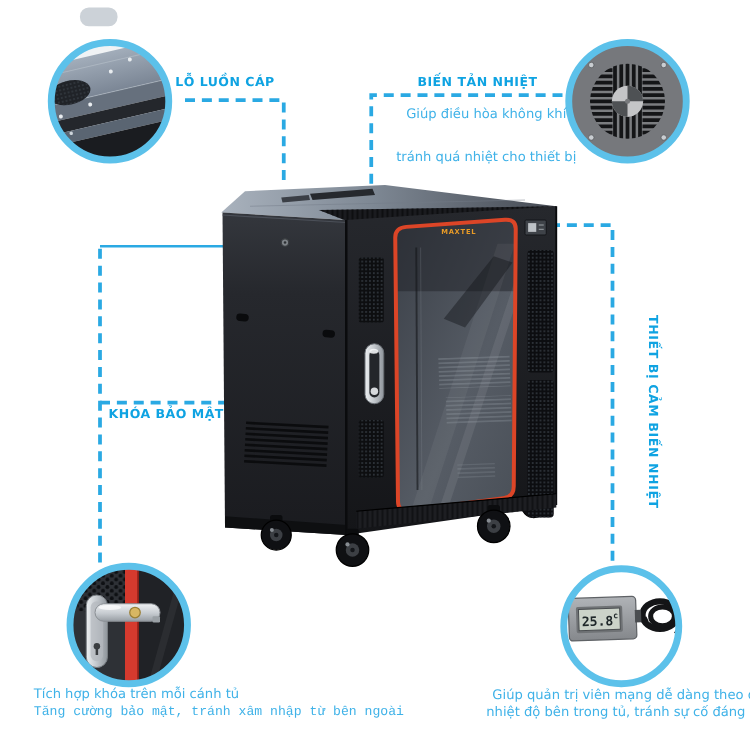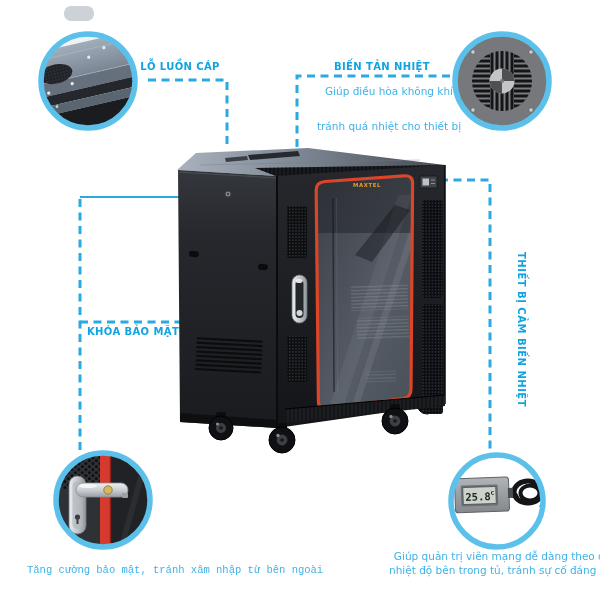--- a/index.html
+++ b/index.html
@@ -323,18 +323,19 @@
   </g>
 </svg>
 
   <div class="txt title ctr" style="left:180px;top:61px;">LỖ LUỒN CÁP</div>
 
   <div class="txt title ctr" style="left:382px;top:61px;">BIẾN TẢN NHIỆT</div>
   <div class="txt cap ctr" style="left:389px;top:85px;">Giúp điều hòa không khí</div>
   <div class="txt cap ctr" style="left:389px;top:104px;margin-top:16px;">tránh quá nhiệt cho thiết bị</div>
 
   <div class="txt title ctr" style="left:133px;top:302px;margin-top:24px;">KHÓA BẢO MẬT</div>
+  <div class="txt cap" style="left:27px;top:549px;">Tích hợp khóa trên mỗi cánh tủ</div>
   <div class="txt cap" style="left:27px;top:564px;font-family:Liberation Mono, monospace;">Tăng cường bảo mật, tránh xâm nhập từ bên ngoài</div>
 
   <div class="txt title vert" style="left:527px;top:252px;">THIẾT BỊ CẢM BIẾN NHIỆT</div>
   <div class="txt cap ctr" style="left:504px;top:550px;">Giúp quản trị viên mạng dễ dàng theo dõi</div>
   <div class="txt cap ctr" style="left:504px;top:564px;">nhiệt độ bên trong tủ, tránh sự cố đáng tiếc</div>
 </div>
 
 </body></html>

